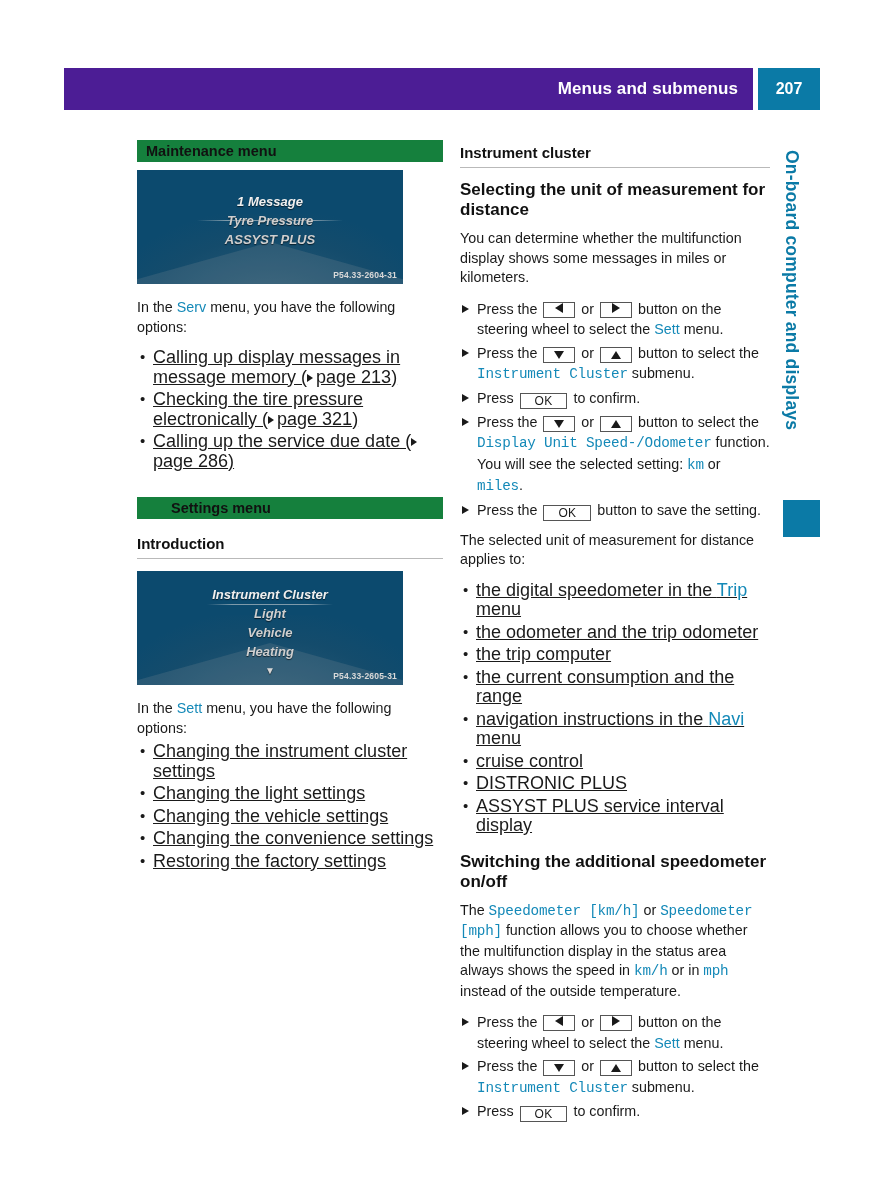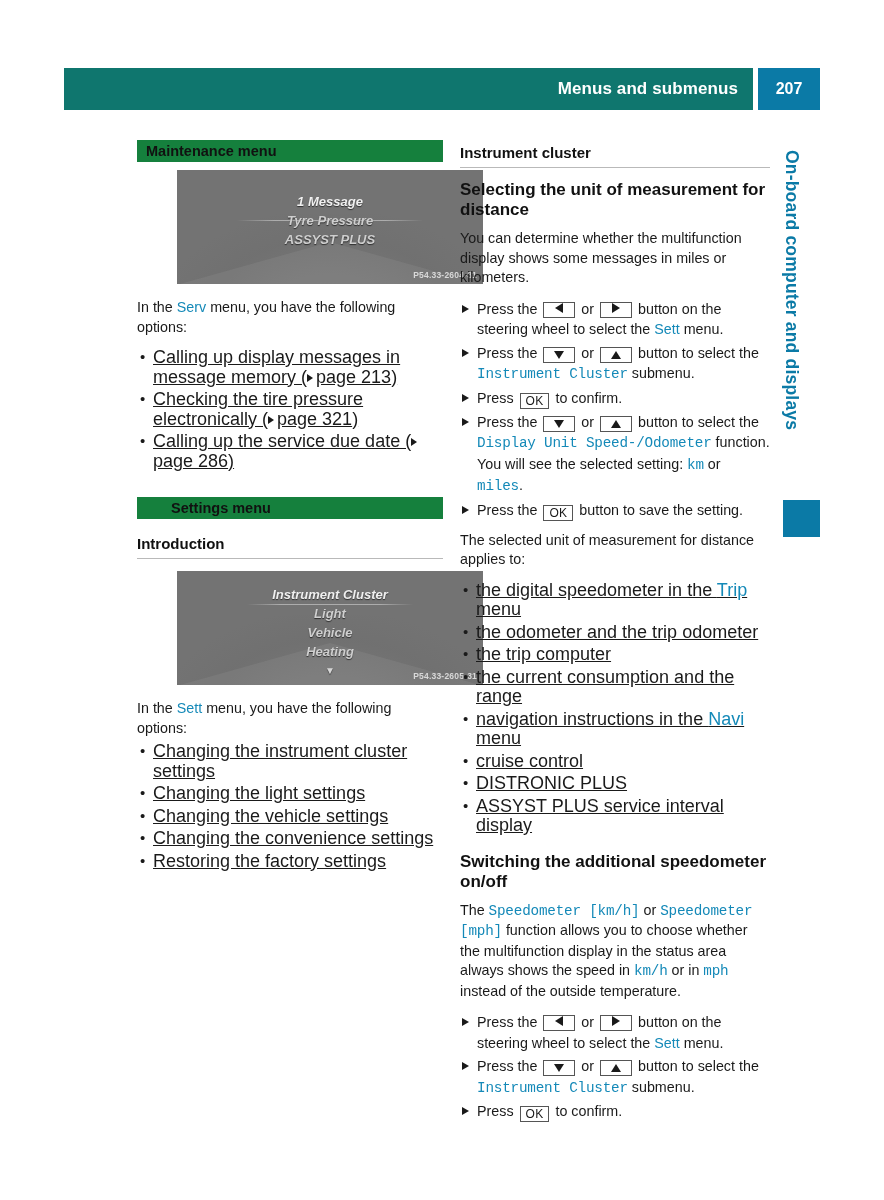--- a/index.html
+++ b/index.html
@@ -16,21 +16,21 @@
   .blue-mono { font-family: "Liberation Mono", monospace; color: #1489b8; letter-spacing: -0.2px; }
 
   
   #header-band {
     position: absolute; left: 64px; top: 68px;
     width: 756px; height: 42px;
     display: flex; align-items: stretch;
   }
   #header-title-block {
     flex: 1 1 auto;
-    background: #0f766e;
+    background: #4c1d95;
     display: flex; align-items: center; justify-content: flex-end;
     padding-right: 15px;
   }
   #header-title {
     color: #ffffff; font-size: 17px; font-weight: bold; letter-spacing: 0.1px;
   }
   #header-gap { width: 5px; background: #ffffff; }
   #header-page-block {
     width: 62px; background: #0b7aa6;
     display: flex; align-items: center; justify-content: center;
@@ -127,46 +127,45 @@
     border: 1px solid #555;
     background: #fff;
     min-width: 32px;
     height: 16px;
     line-height: 14px;
     text-align: center;
     vertical-align: -2px;
     margin: 0 2px;
     position: relative;
   }
-  .key.ok { font-size: 12px; font-weight: normal; padding: 0 5px; min-width: 0; letter-spacing:0.3px;}
+  .key.ok { font-size: 12px; font-weight: normal; padding: 0 14px; min-width: 0; letter-spacing:0.3px;}
   .key .tri { display:inline-block; width:0; height:0; vertical-align: 3px;}
   .tri.left  { border-right: 8px solid #1a1a1a; border-top: 5px solid transparent; border-bottom: 5px solid transparent; }
   .tri.right { border-left: 8px solid #1a1a1a;  border-top: 5px solid transparent; border-bottom: 5px solid transparent; }
   .tri.down  { border-top: 8px solid #1a1a1a;   border-left: 5px solid transparent; border-right: 5px solid transparent; vertical-align: 1px;}
   .tri.up    { border-bottom: 8px solid #1a1a1a;border-left: 5px solid transparent; border-right: 5px solid transparent; vertical-align: 1px;}
 
   
   .pref-tri {
     display:inline-block; width:0; height:0;
     border-left: 6px solid #1a1a1a;
     border-top: 4px solid transparent;
     border-bottom: 4px solid transparent;
     vertical-align: 1px;
     margin-right: 3px;
   }
 
   
   .figure {
     position: relative;
-    width: 306px; height: 114px;
-    background: #737373;
+    width: 266px; height: 114px;
+    background: #0c4a6e;
     overflow: hidden;
     margin-top: 8px;
     margin-bottom: 14px;
-    margin-left: 40px;
   }
   .fig-glow {
     position:absolute; left:50%; bottom:-40px; transform: translateX(-50%);
     width: 330px; height: 110px;
     background: radial-gradient(ellipse at 50% 100%, rgba(150,150,150,0.30) 0%, rgba(90,90,90,0.10) 55%, rgba(0,0,0,0) 75%);
   }
   .fig-wedge {
     position:absolute; left:50%; bottom:0; transform: translateX(-50%);
     width: 0; height: 0;
     border-left: 150px solid transparent;

